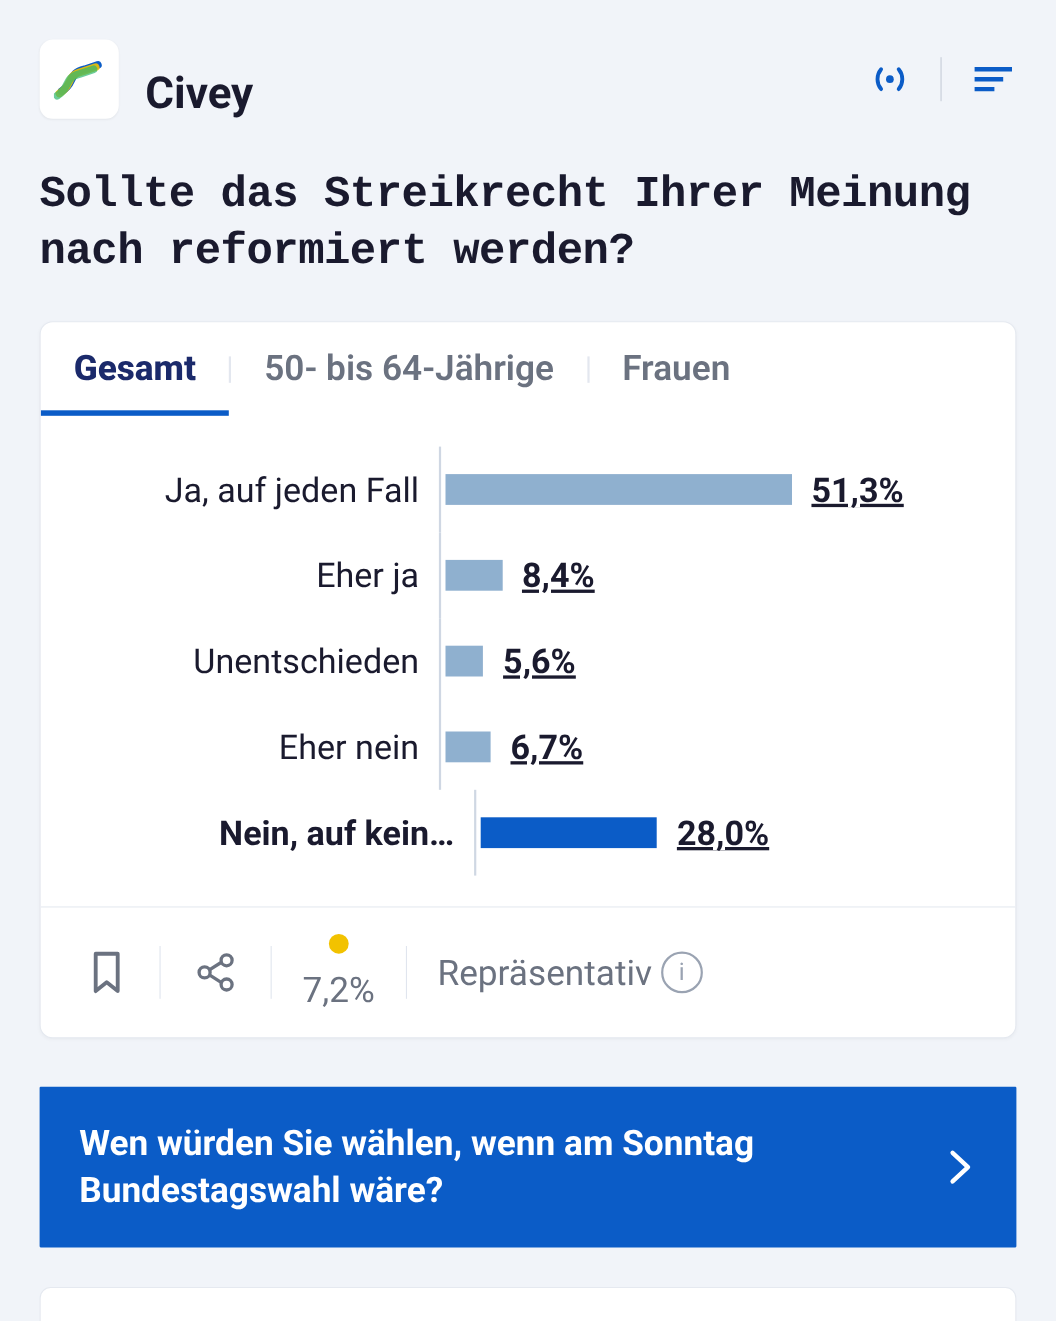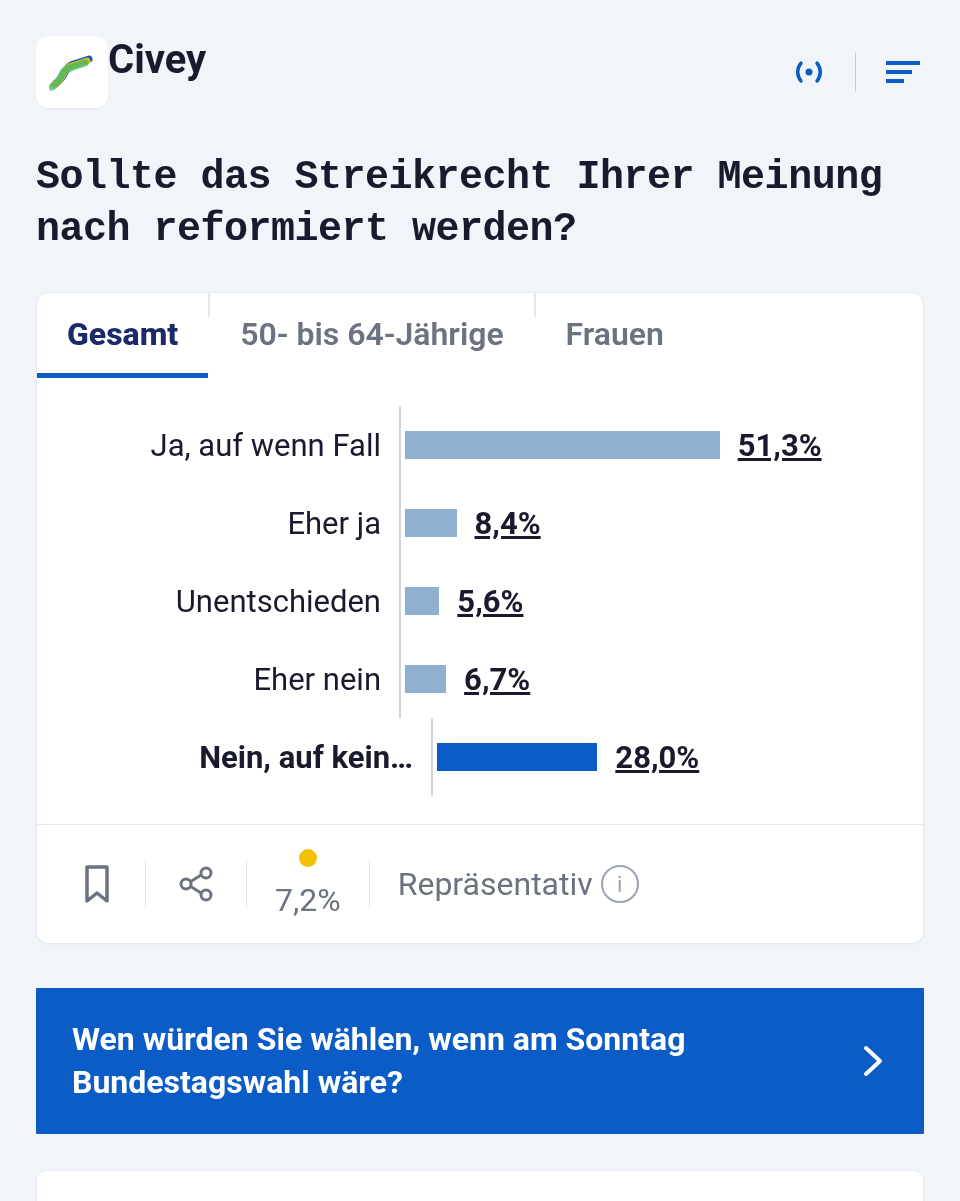--- a/index.html
+++ b/index.html
@@ -11,21 +11,21 @@
   }
   .page { padding: 36px; }
 
   
   .header {
     display: flex;
     align-items: center;
     justify-content: space-between;
     margin-bottom: 44px;
   }
-  .brand { display: flex; align-items: flex-start; }
+  .brand { display: flex; align-items: flex-end; gap: 24px; }
   .logo-box {
     width: 72px; height: 72px;
     background: #fff;
     border-radius: 12px;
     display: flex; align-items: center; justify-content: center;
     box-shadow: 0 1px 2px rgba(0,0,0,0.05);
   }
   .brand-name { font-size: 40px; font-weight: 700; color: #1a1a2e; }
   .header-actions { display: flex; align-items: center; gap: 24px; }
   .hdr-divider { width: 1px; height: 40px; background: #c5ccd8; }
@@ -44,21 +44,21 @@
   
   .card {
     background: #fff;
     border: 1px solid #e5e9f0;
     border-radius: 12px;
     overflow: hidden;
     box-shadow: 0 1px 3px rgba(0,0,0,0.03);
   }
 
   
-  .tabs { display: flex; }
+  .tabs { display: flex; align-items: center; }
   .tab {
     padding: 22px 30px 20px 30px;
     font-size: 32px;
     font-weight: 600;
     color: #6b7280;
     border-bottom: 5px solid transparent;
     cursor: pointer;
     white-space: nowrap;
   }
   .tab.active {
@@ -190,21 +190,21 @@
     <div class="tabs">
       <div class="tab active">Gesamt</div>
       <span class="tab-sep"></span>
       <div class="tab">50- bis 64-Jährige</div>
       <span class="tab-sep"></span>
       <div class="tab">Frauen</div>
     </div>
 
     <div class="chart" id="chart">
         <div class="row">
-          <div class="row-label">Ja, auf wenn Fall</div>
+          <div class="row-label">Ja, auf jeden Fall</div>
           <div class="row-barzone">
             <div class="bar light" style="width: 65.2909%;"></div>
             <div class="val">51,3%</div>
           </div>
         </div>
         <div class="row">
           <div class="row-label">Eher ja</div>
           <div class="row-barzone">
             <div class="bar light" style="width: 10.6909%;"></div>
             <div class="val">8,4%</div>

